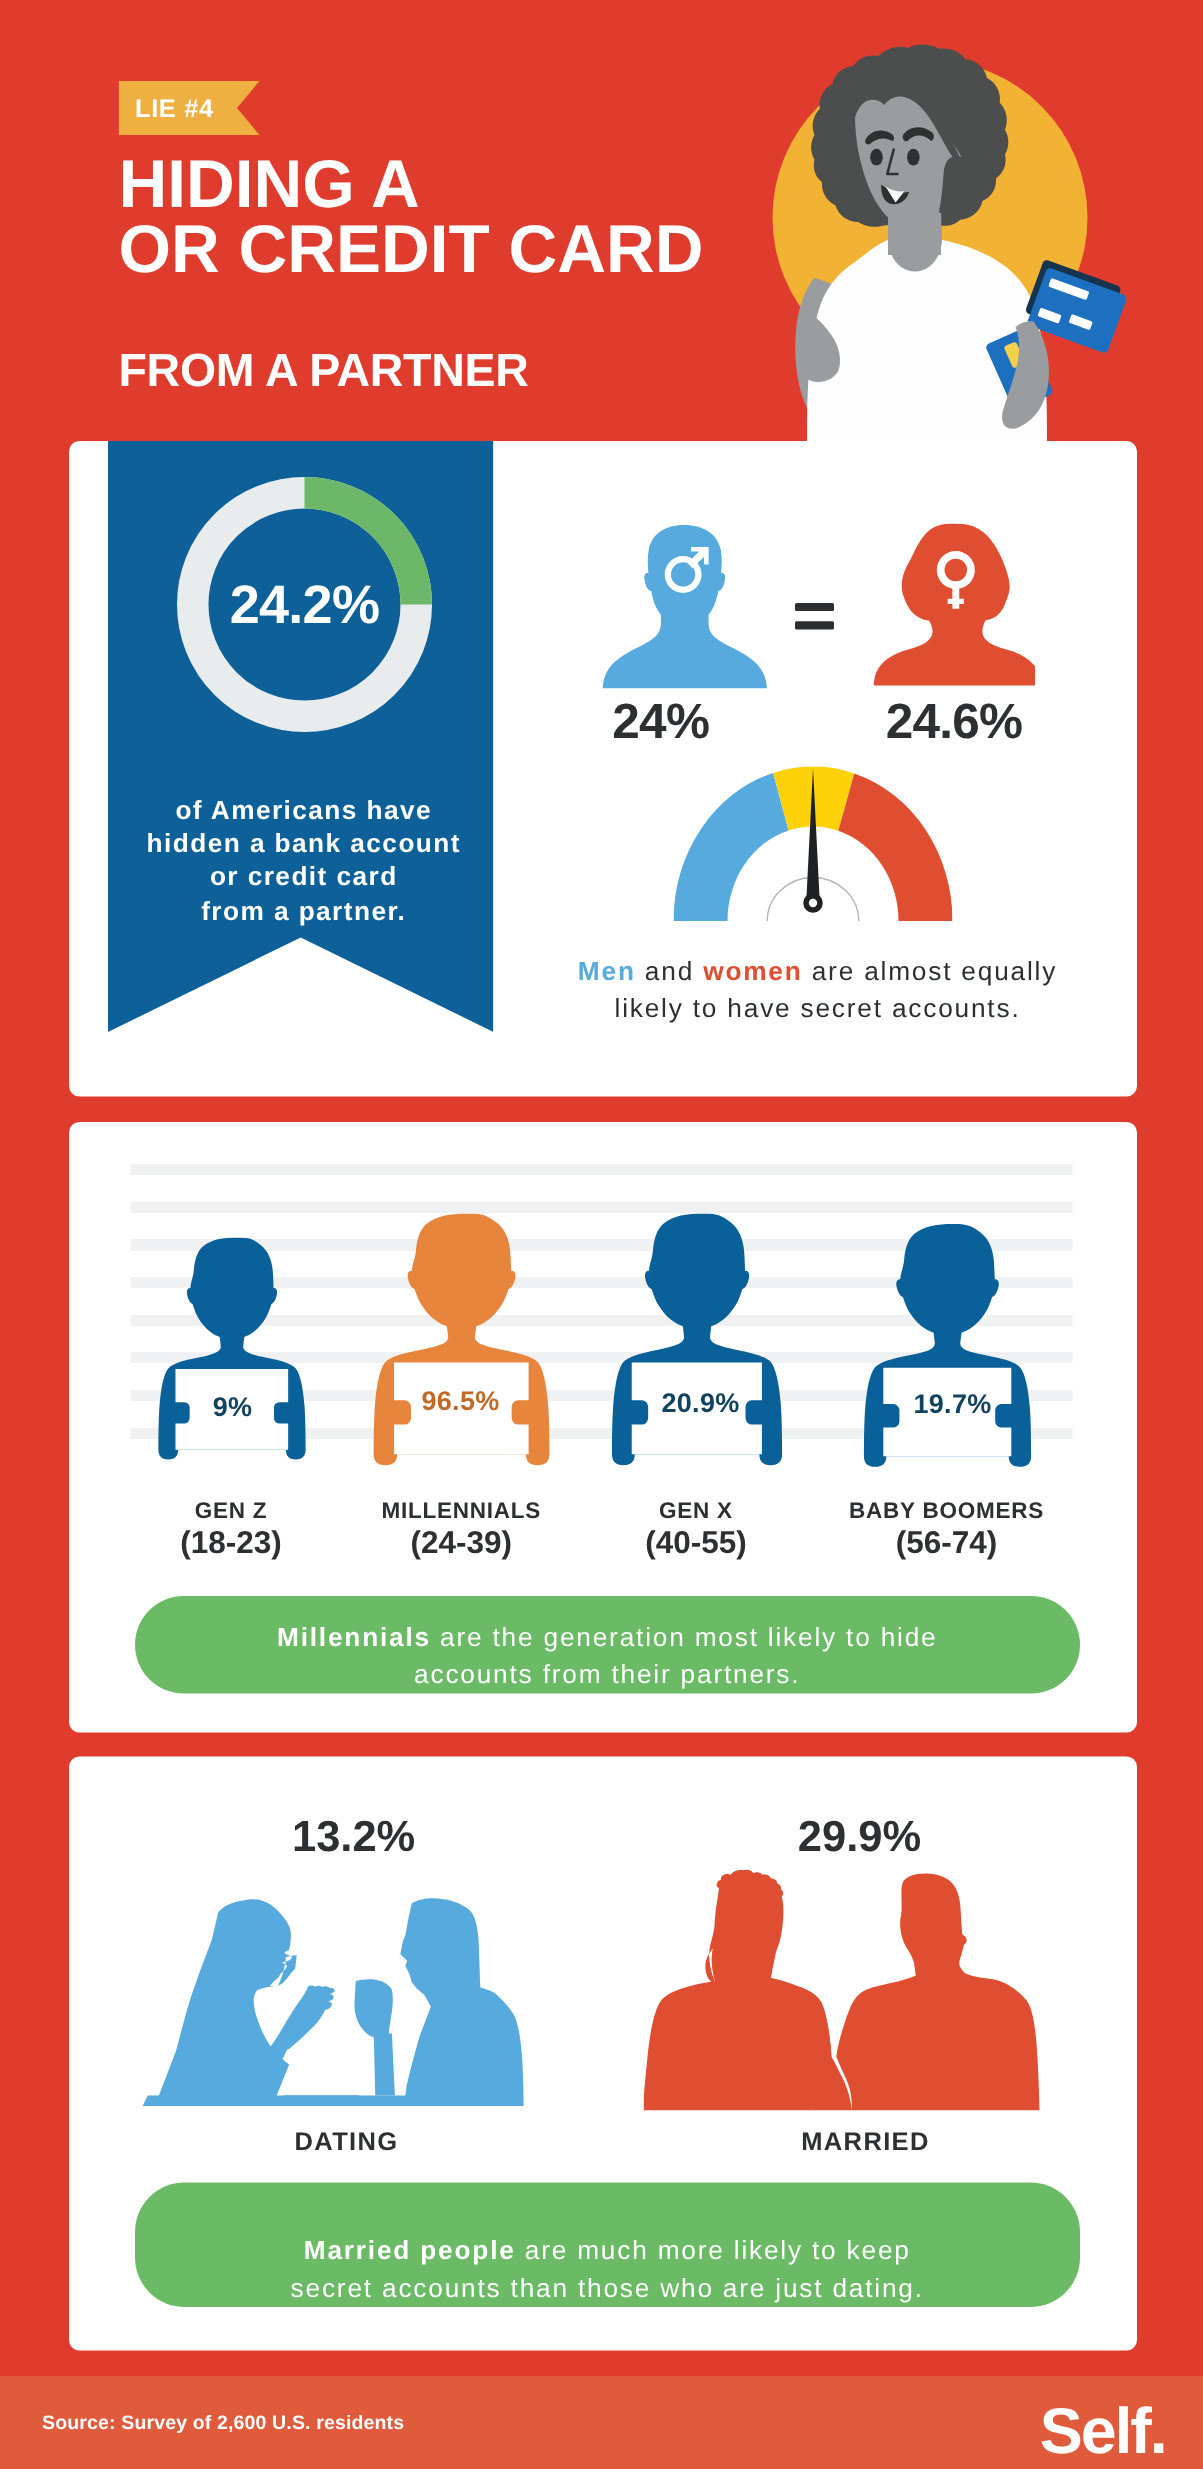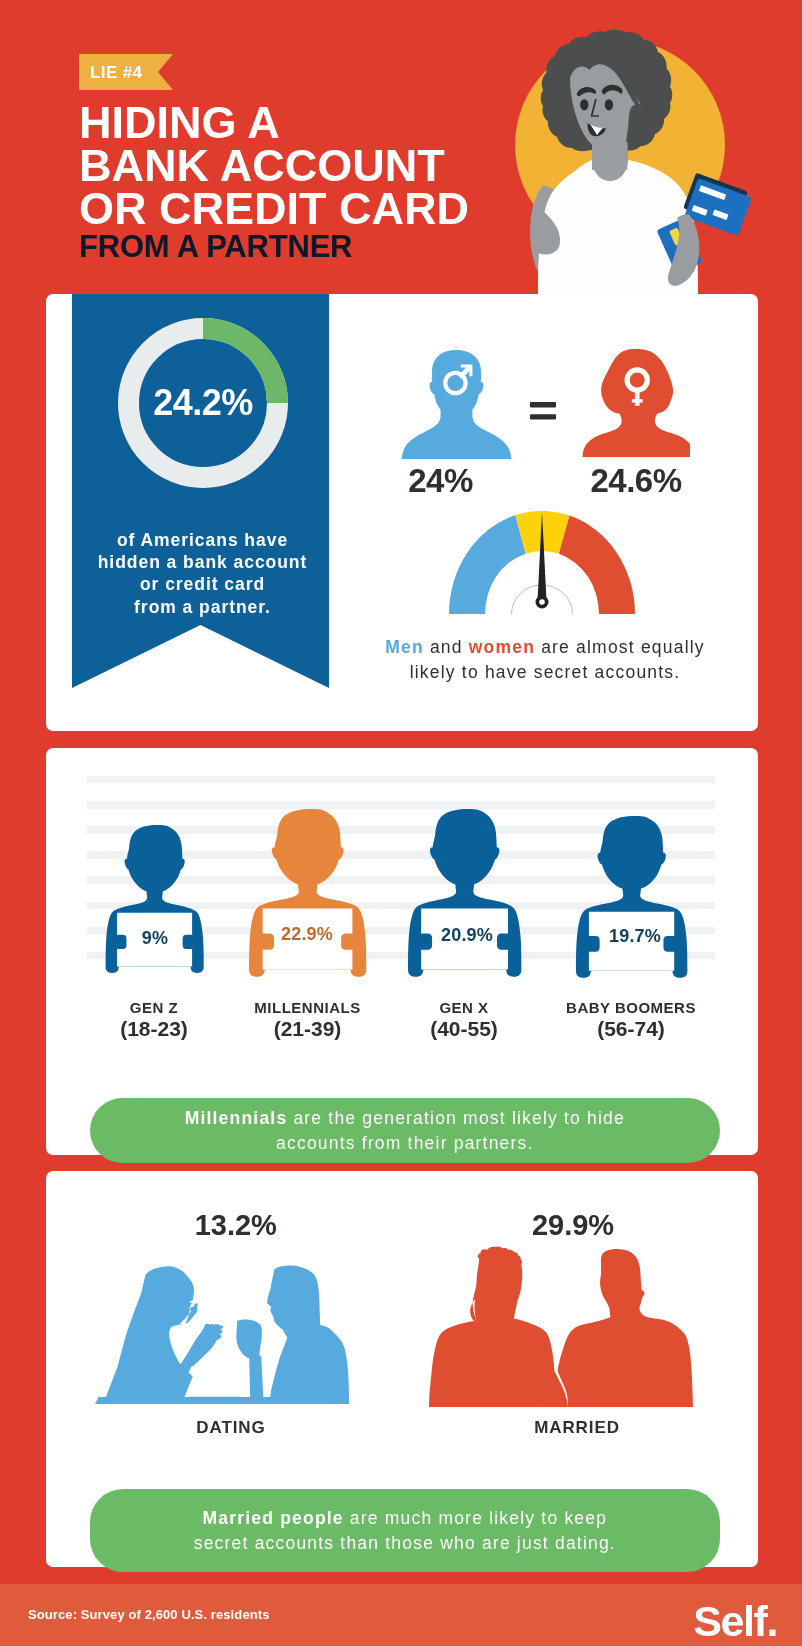--- a/index.html
+++ b/index.html
@@ -8,21 +8,21 @@
   .page{position:relative;width:802px;height:1646px;background:#e03c2e;}
 
   
   .hero-art{position:absolute;left:497px;top:18px;width:290px;height:276px;}
   .badge{position:absolute;left:79px;top:54px;height:36px;width:94px;background:#efb042;
      clip-path:polygon(0 0,100% 0,84% 50%,100% 100%,0 100%);
      display:flex;align-items:center;}
   .badge span{font-size:17px;font-weight:700;color:#fff;letter-spacing:.4px;padding-left:11px;line-height:1;}
   .title{position:absolute;left:79px;top:101px;width:430px;}
   .title .l{color:#fff;font-weight:700;font-size:45px;line-height:43px;letter-spacing:0px;white-space:nowrap;}
-  .subtitle{position:absolute;left:79px;top:231px;color:#0f172a;font-weight:700;font-size:31px;line-height:31px;letter-spacing:-0.2px;}
+  .subtitle{position:absolute;left:79px;top:231px;color:#ffffff;font-weight:700;font-size:31px;line-height:31px;letter-spacing:-0.2px;}
 
   
   .card{position:absolute;left:46px;width:712px;background:#fff;border-radius:7px;}
   #card1{top:294px;height:437px;}
   #card2{top:748px;height:407px;}
   #card3{top:1171px;height:396px;}
 
   
   .banner{position:absolute;left:26px;top:0px;width:257px;height:394px;background:#0d6098;
       clip-path:polygon(0 0,100% 0,100% 100%,50% 84%,0 100%);}
@@ -34,21 +34,21 @@
   .caption{position:absolute;left:333px;top:340.6px;width:332px;text-align:center;font-size:17.5px;
       letter-spacing:1.2px;line-height:25px;color:#2d3032;font-weight:400;}
 
   
   .stripes{position:absolute;left:41px;top:28px;width:628px;height:185px;
      background:repeating-linear-gradient(to bottom,#f0f1f2 0px,#f0f1f2 7.5px,#fff 7.5px,#fff 25.1px);}
   .gen{position:absolute;}
   .gen-label{position:absolute;text-align:center;font-size:15px;line-height:18px;font-weight:700;color:#2d3032;letter-spacing:0.5px;}
   .gen-ages{position:absolute;text-align:center;font-size:21px;line-height:18px;font-weight:700;color:#2d3032;letter-spacing:0px;}
   .pill{position:absolute;background:#6bba65;border-radius:33px;color:#fff;text-align:center;
-     font-size:17.5px;letter-spacing:1.2px;line-height:25px;display:flex;align-items:center;justify-content:center;margin-top:34px;}
+     font-size:17.5px;letter-spacing:1.2px;line-height:25px;display:flex;align-items:flex-end;justify-content:center;}
   .pill>div{width:460px;}
   .pill b{font-weight:700;}
 
   
   .rel-pct{position:absolute;text-align:center;font-size:29px;line-height:31px;font-weight:700;color:#2d3032;letter-spacing:0px;}
   .rel-label{position:absolute;text-align:center;font-size:17px;line-height:18px;font-weight:700;color:#2d3032;letter-spacing:0.9px;}
 
   
   .footer{position:absolute;left:0;top:1584px;width:802px;height:62px;background:#e05a3c;}
   .footer .src{position:absolute;left:28px;top:23px;color:#fff;font-size:13px;font-weight:700;letter-spacing:0.1px;}
@@ -150,21 +150,20 @@
       </g>
     </svg>
   </div>
 
   <div class="badge">
     <span>LIE #4</span>
   </div>
 
   <div class="title">
     <div class="l">HIDING A</div>
-    <div class="l">BANK ACCOUNT</div>
     <div class="l">OR CREDIT CARD</div>
   </div>
   <div class="subtitle">FROM A PARTNER</div>
 
   <div class="card" id="card1">
 
     <div class="banner"></div>
 
     <svg class="donut" viewBox="0 0 170 170">
       <circle cx="85" cy="85" r="74.5" fill="none" stroke="#e9eced" stroke-width="21"></circle>
@@ -244,23 +243,23 @@
       <path fill="#fff" d="M16.7 99.4 L106.4 99.4 L106.4 124.5 L99.4 124.5 A4.3 4.3 0 0 0 95.1 128.8 L95.1 136.4 A4.3 4.3 0 0 0 99.4 140.7 L106.4 140.7 L106.4 160.5 L16.7 160.5 L16.7 140.7 L23.7 140.7 A4.3 4.3 0 0 0 28 136.4 L28 128.8 A4.3 4.3 0 0 0 23.7 124.5 L16.7 124.5 Z"></path>
     </svg>
     <div style="position:absolute;left:71px;top:180px;width:76px;text-align:center;font-size:18px;font-weight:700;color:#12435e;letter-spacing:0.2px">9%</div>
     <div class="gen-label" style="left:28px;top:250.5px;width:160px;">GEN Z</div>
     <div class="gen-ages" style="left:28px;top:271.9px;width:160px;">(18-23)</div>
 
     <svg class="gen" style="left:200px;top:61px;width:123px;height:169px" viewBox="0 0 123 169" preserveAspectRatio="none">
       <path fill="#e8853c" d="M65.3 0 C55 0 45 1.5 38.5 6.8 C33.5 11 31.9 18 31.3 24.7 C30.8 30.2 28.8 33.8 28.6 38.2 C26.6 38 25.3 39.8 25.9 42.8 C26.7 46.8 28.3 49.7 30.4 50.4 C31.8 54.5 33 57.8 34.9 60.8 C37.2 64.4 40.5 68.4 43.8 70.9 C46.8 73.2 49.8 74.5 51.9 75.2 L52.8 82.4 C52.8 86.4 47.5 88.3 34.9 90.8 C22.5 93.2 14.2 95.4 10.8 99.2 C7.5 103 5.2 113 4 127 C3.3 136 3.1 148 3.1 160.5 C3.1 165 5.4 167.8 11 167.8 C16.5 167.8 18.8 165 18.8 160.5 L104.6 160.5 C104.6 165 106.9 167.8 112.4 167.8 C118 167.8 120.3 165 120.3 160.5 C120.3 148 120.1 136 119.4 127 C118.2 113 115.9 103 112.6 99.2 C109.2 95.4 100.9 93.2 88.5 90.8 C75.9 88.3 70.6 86.4 70.6 82.4 L71.5 75.2 C73.6 74.5 76.6 73.2 79.6 70.9 C82.9 68.4 86.2 64.4 88.5 60.8 C90.4 57.8 91.6 54.5 93 50.4 C95.1 49.7 96.7 46.8 97.5 42.8 C98.1 39.8 96.8 38 94.8 38.2 C94.6 33.8 94.6 30.2 94.1 24.7 C93.5 18 91 10.5 85 6 C78.5 1.1 75.6 0 65.3 0 Z"></path>
       <path fill="#fff" d="M16.7 99.4 L106.4 99.4 L106.4 124.5 L99.4 124.5 A4.3 4.3 0 0 0 95.1 128.8 L95.1 136.4 A4.3 4.3 0 0 0 99.4 140.7 L106.4 140.7 L106.4 160.5 L16.7 160.5 L16.7 140.7 L23.7 140.7 A4.3 4.3 0 0 0 28 136.4 L28 128.8 A4.3 4.3 0 0 0 23.7 124.5 L16.7 124.5 Z"></path>
     </svg>
-    <div style="position:absolute;left:214px;top:176px;width:94px;text-align:center;font-size:18px;font-weight:700;color:#c06a26;letter-spacing:0.2px">22.9%</div>
+    <div style="position:absolute;left:214px;top:176px;width:94px;text-align:center;font-size:18px;font-weight:700;color:#c06a26;letter-spacing:0.2px">96.5%</div>
     <div class="gen-label" style="left:181.5px;top:250.5px;width:160px;">MILLENNIALS</div>
-    <div class="gen-ages" style="left:181.5px;top:271.9px;width:160px;">(21-39)</div>
+    <div class="gen-ages" style="left:181.5px;top:271.9px;width:160px;">(24-39)</div>
 
     <svg class="gen" style="left:358.5px;top:61px;width:119px;height:169px" viewBox="0 0 123 169" preserveAspectRatio="none">
       <path fill="#0a6098" d="M65.3 0 C55 0 45 1.5 38.5 6.8 C33.5 11 31.9 18 31.3 24.7 C30.8 30.2 28.8 33.8 28.6 38.2 C26.6 38 25.3 39.8 25.9 42.8 C26.7 46.8 28.3 49.7 30.4 50.4 C31.8 54.5 33 57.8 34.9 60.8 C37.2 64.4 40.5 68.4 43.8 70.9 C46.8 73.2 49.8 74.5 51.9 75.2 L52.8 82.4 C52.8 86.4 47.5 88.3 34.9 90.8 C22.5 93.2 14.2 95.4 10.8 99.2 C7.5 103 5.2 113 4 127 C3.3 136 3.1 148 3.1 160.5 C3.1 165 5.4 167.8 11 167.8 C16.5 167.8 18.8 165 18.8 160.5 L104.6 160.5 C104.6 165 106.9 167.8 112.4 167.8 C118 167.8 120.3 165 120.3 160.5 C120.3 148 120.1 136 119.4 127 C118.2 113 115.9 103 112.6 99.2 C109.2 95.4 100.9 93.2 88.5 90.8 C75.9 88.3 70.6 86.4 70.6 82.4 L71.5 75.2 C73.6 74.5 76.6 73.2 79.6 70.9 C82.9 68.4 86.2 64.4 88.5 60.8 C90.4 57.8 91.6 54.5 93 50.4 C95.1 49.7 96.7 46.8 97.5 42.8 C98.1 39.8 96.8 38 94.8 38.2 C94.6 33.8 94.6 30.2 94.1 24.7 C93.5 18 91 10.5 85 6 C78.5 1.1 75.6 0 65.3 0 Z"></path>
       <path fill="#fff" d="M16.7 99.4 L106.4 99.4 L106.4 124.5 L99.4 124.5 A4.3 4.3 0 0 0 95.1 128.8 L95.1 136.4 A4.3 4.3 0 0 0 99.4 140.7 L106.4 140.7 L106.4 160.5 L16.7 160.5 L16.7 140.7 L23.7 140.7 A4.3 4.3 0 0 0 28 136.4 L28 128.8 A4.3 4.3 0 0 0 23.7 124.5 L16.7 124.5 Z"></path>
     </svg>
     <div style="position:absolute;left:375px;top:177px;width:92px;text-align:center;font-size:18px;font-weight:700;color:#12435e;letter-spacing:0.2px">20.9%</div>
     <div class="gen-label" style="left:338px;top:250.5px;width:160px;">GEN X</div>
     <div class="gen-ages" style="left:338px;top:271.9px;width:160px;">(40-55)</div>
 
     <svg class="gen" style="left:526.5px;top:68px;width:117px;height:163px" viewBox="0 0 123 169" preserveAspectRatio="none">

